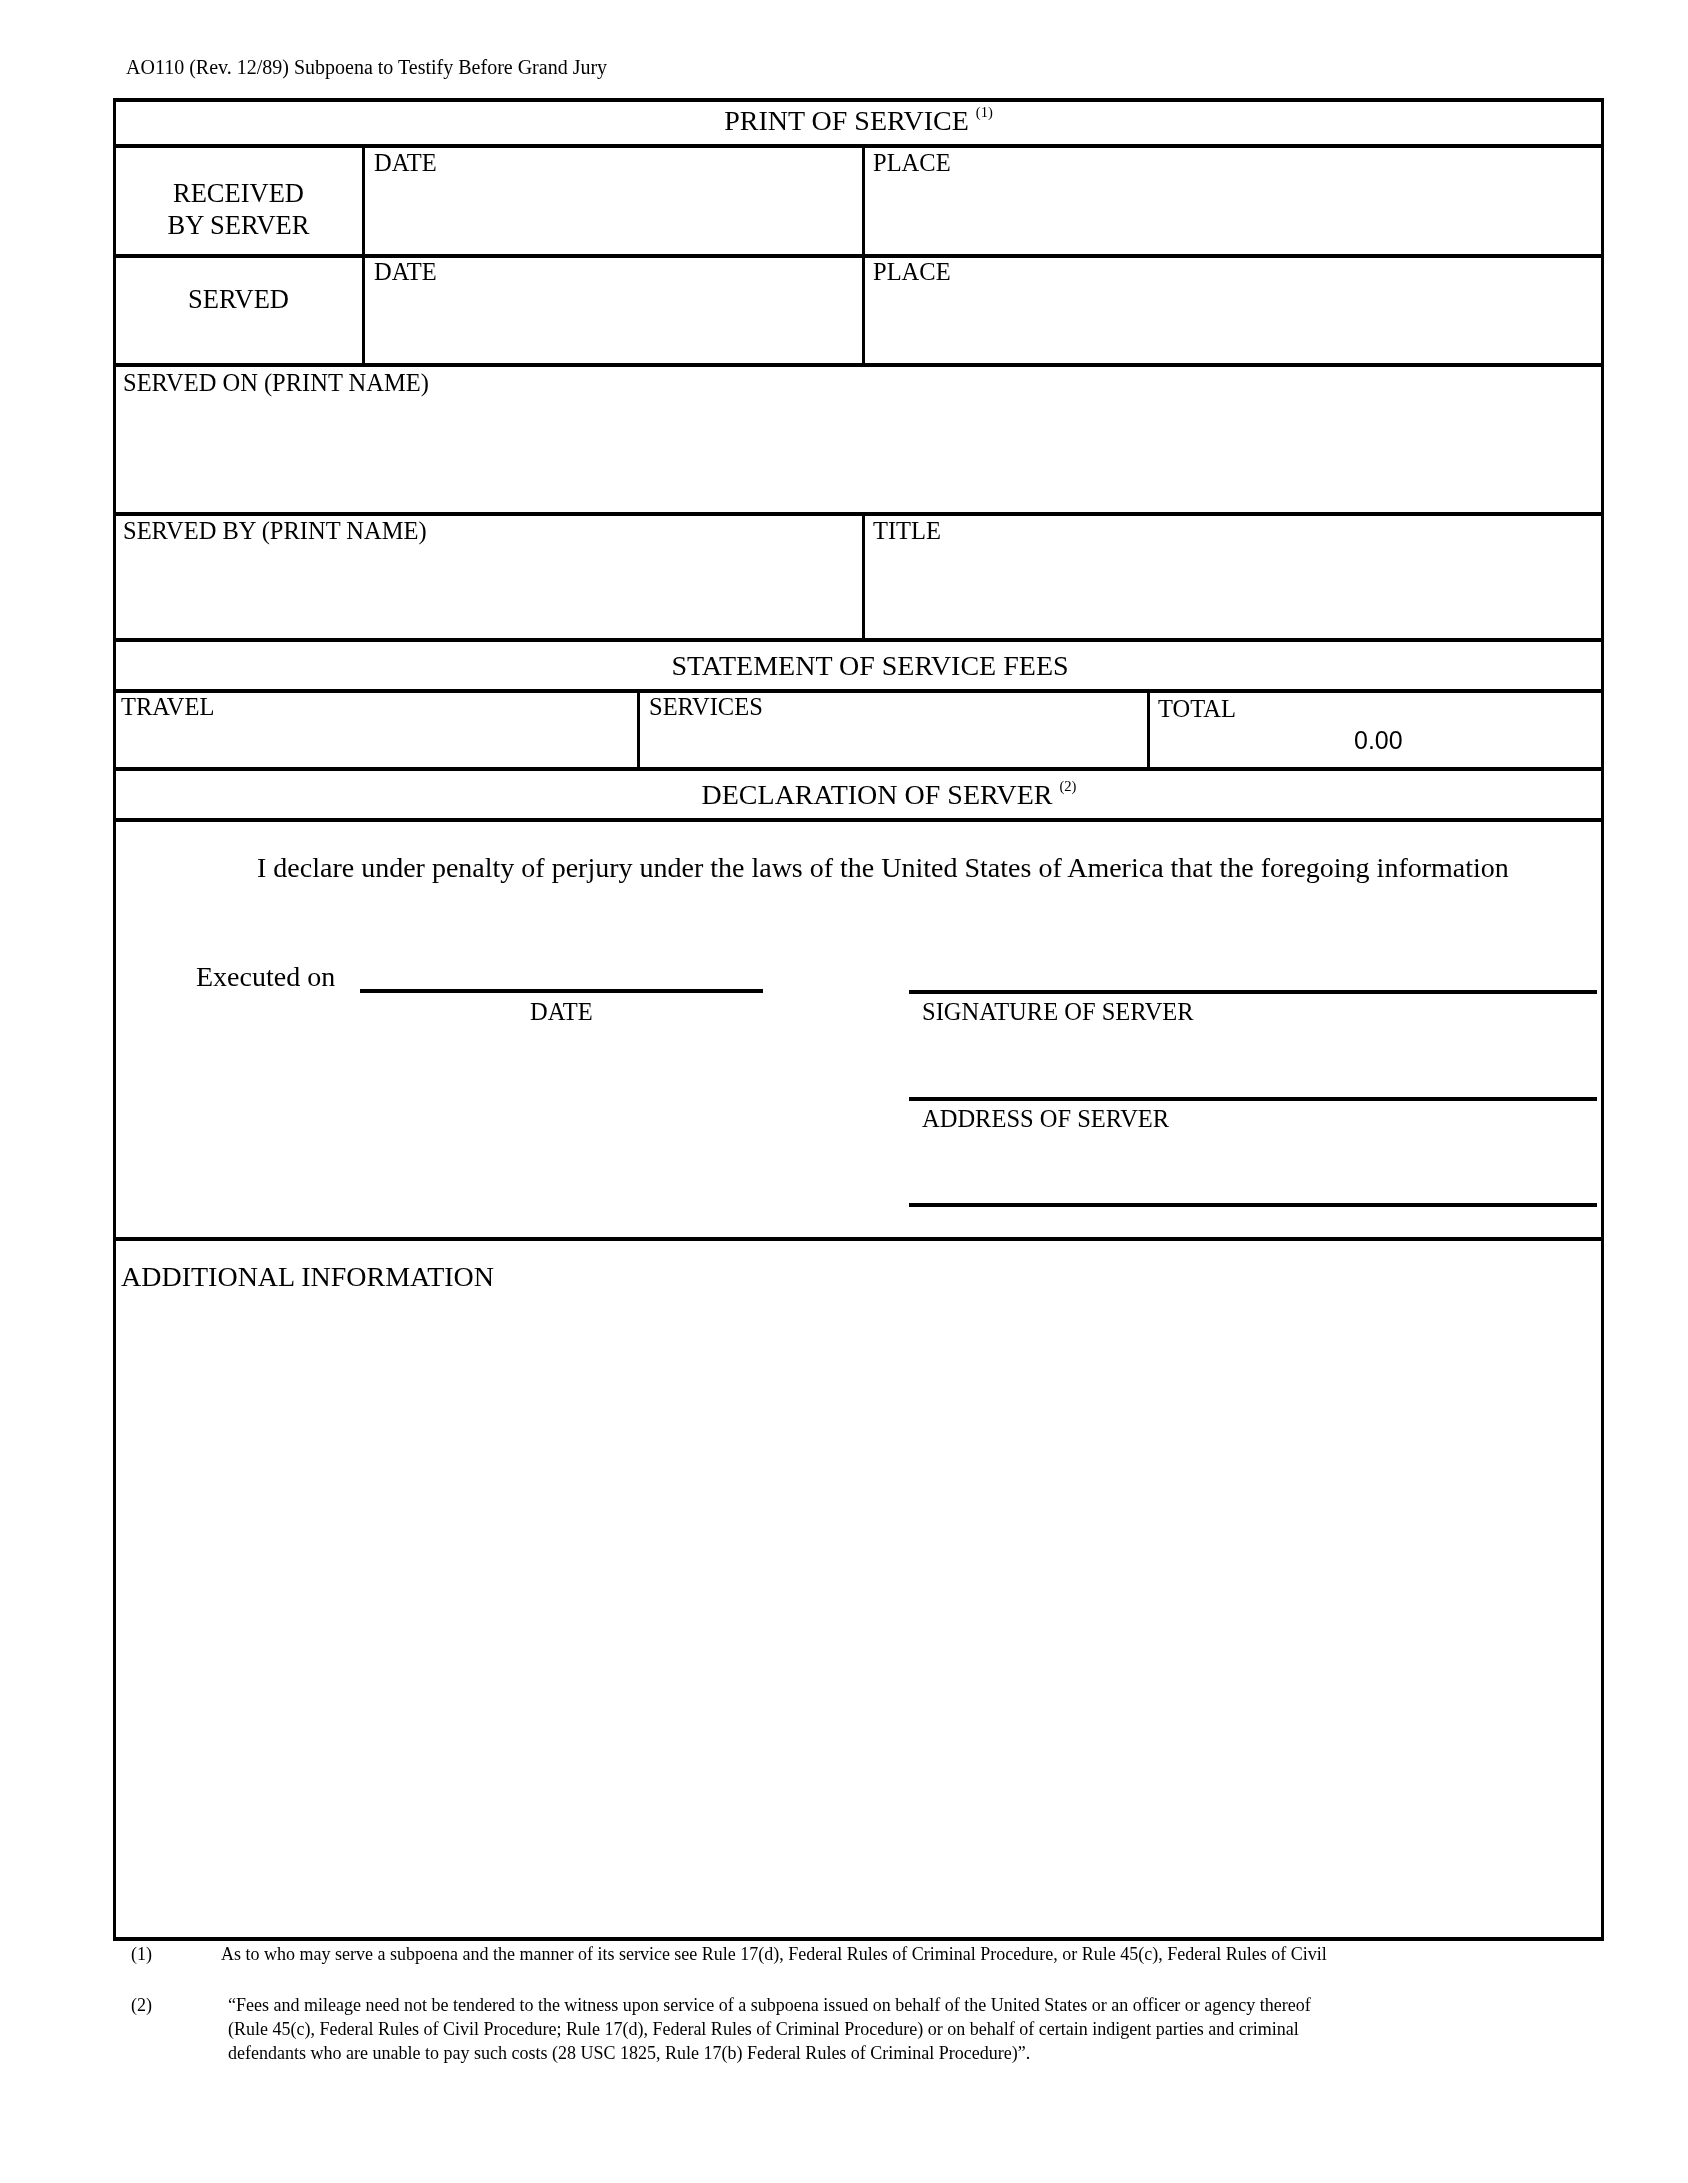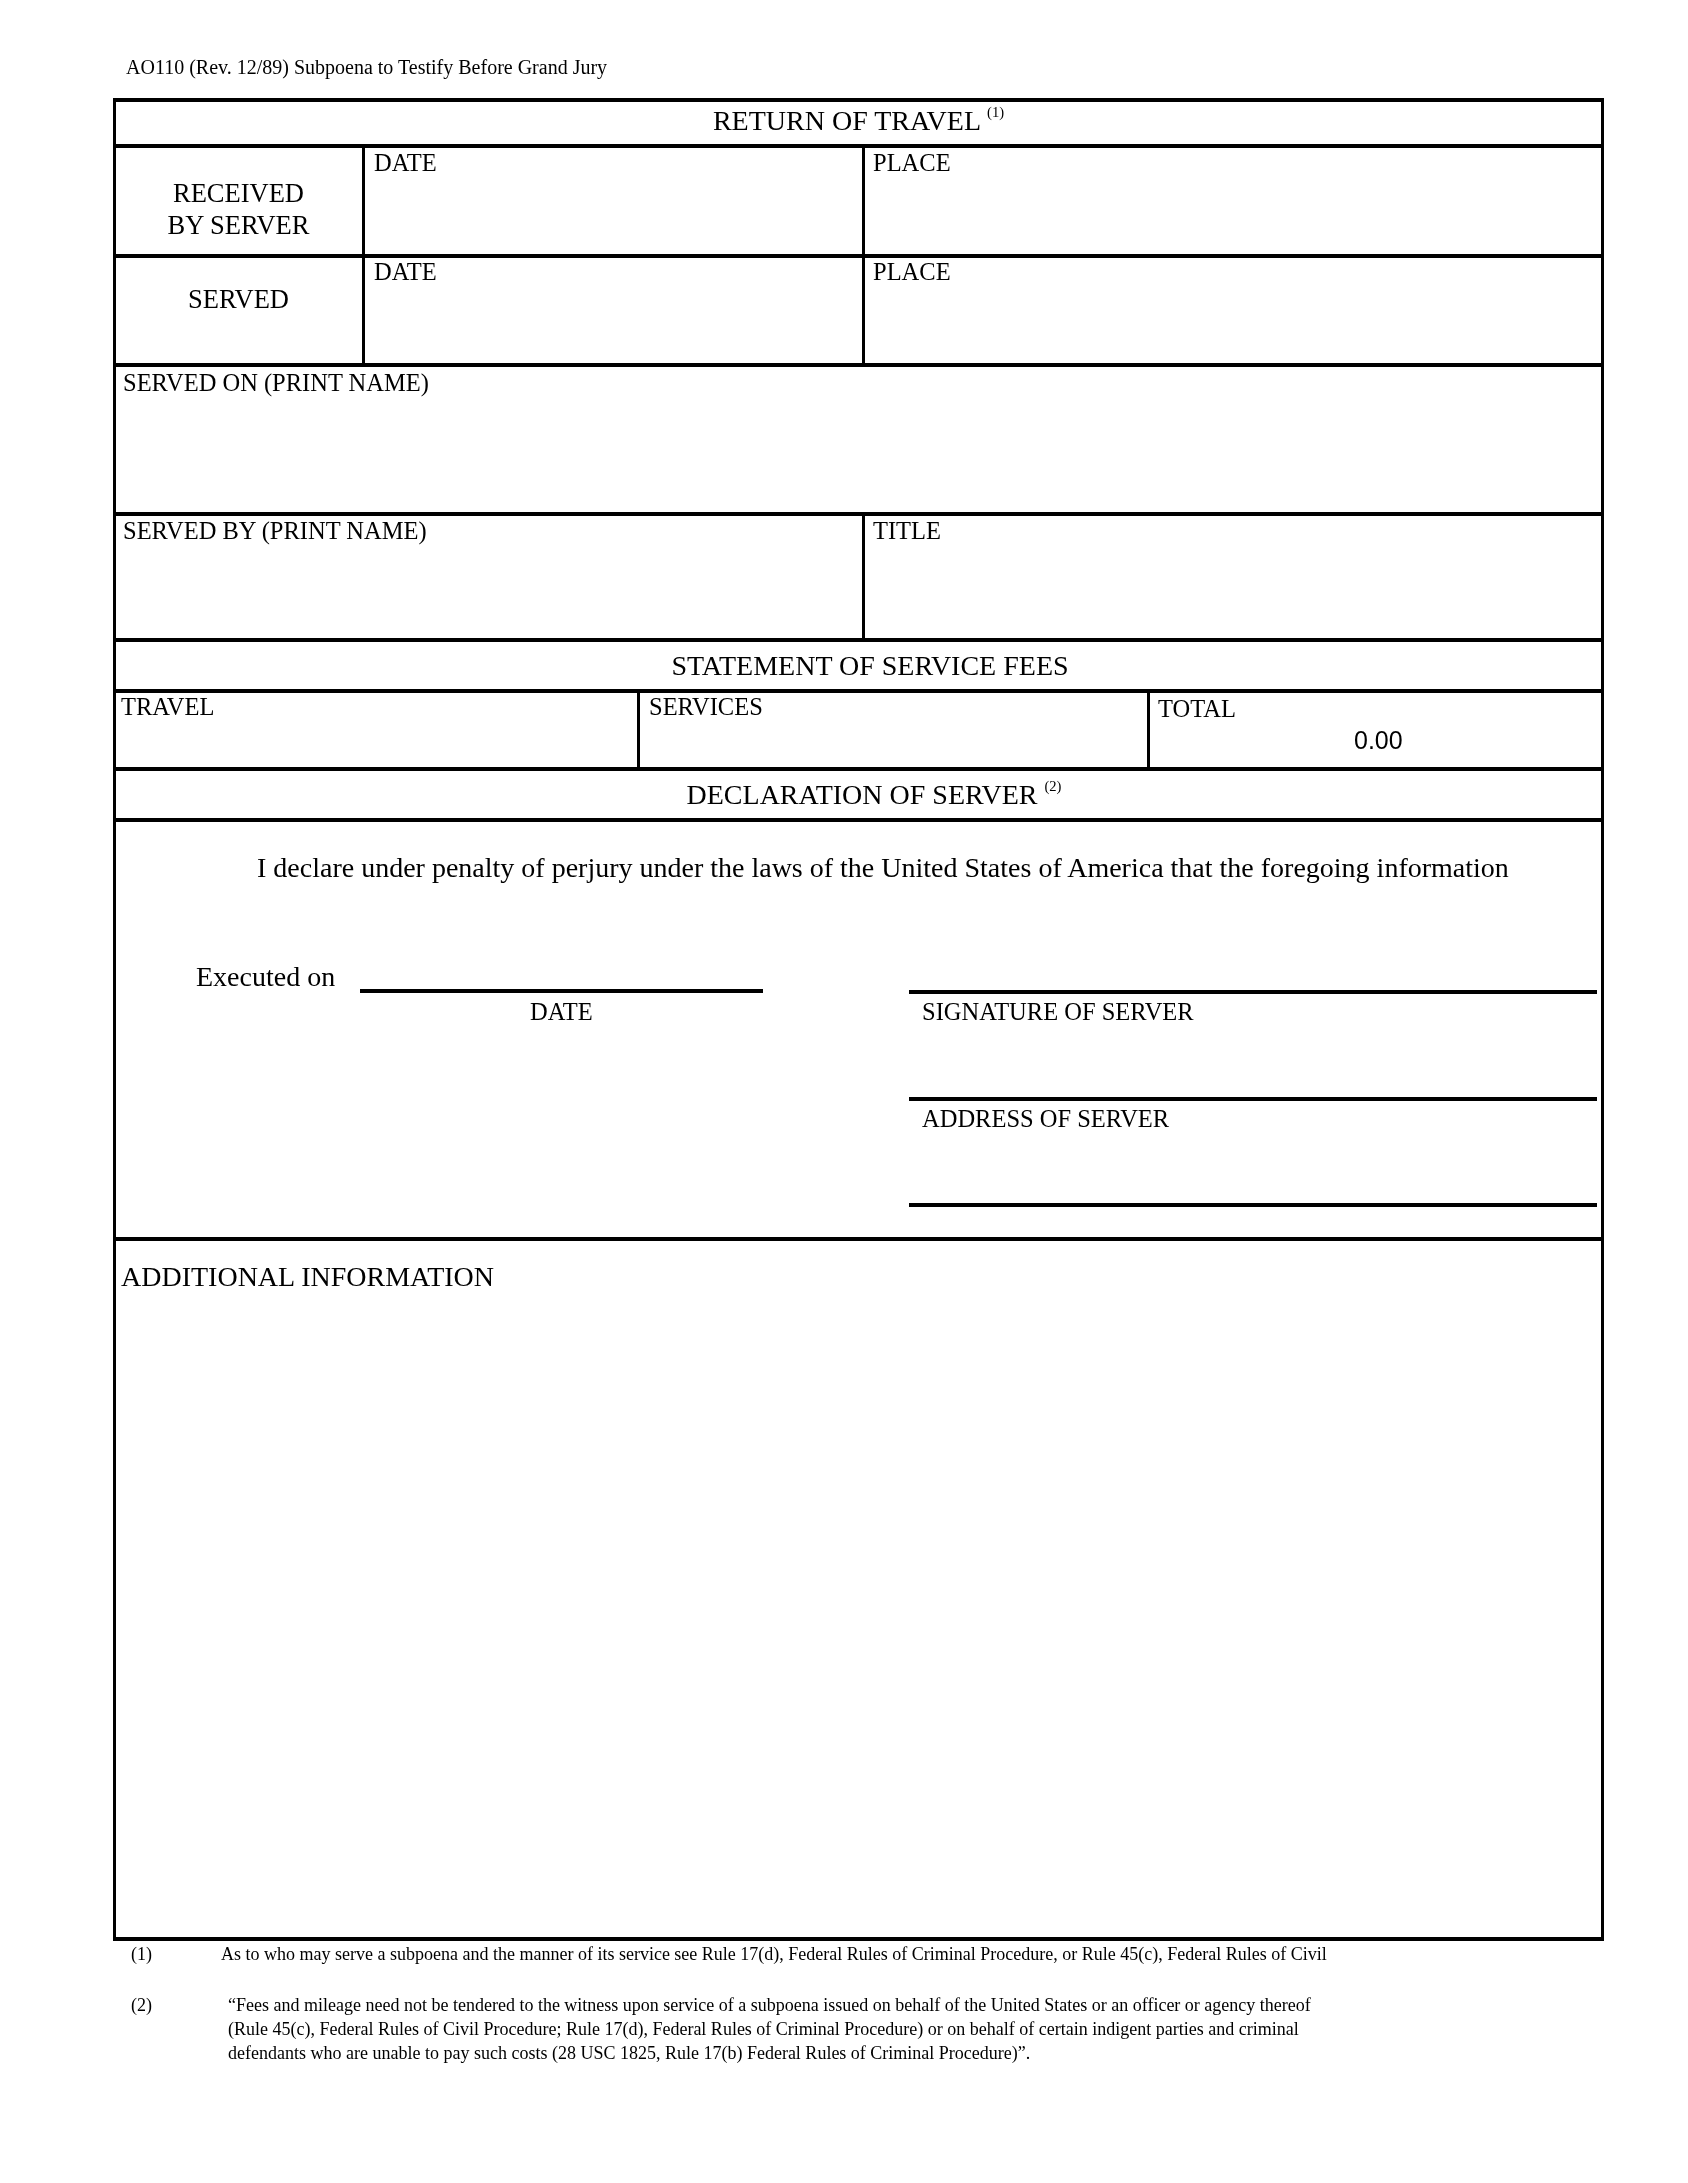--- a/index.html
+++ b/index.html
@@ -24,21 +24,21 @@
 </style>
 </head>
 <body>
 
 <div class="abs form-id">AO110  (Rev. 12/89)  Subpoena to Testify Before Grand Jury</div>
 
 <div class="abs box" style="left:113px; top:99px; width:1485px; height:1841px;"></div>
 
 <div class="abs hline" style="left:113px; top:98px; width:1491px;"></div>
 <div class="abs hdr" style="left:113px; top:107px; width:1491px;">
-  <span>RETURN OF TRAVEL</span>
+  <span>PRINT OF SERVICE</span>
   <span class="sup">(1)</span>
 </div>
 <div class="abs hline" style="left:113px; top:144px; width:1491px;"></div>
 
 <div class="abs lbl" style="left:116px; top:177px; width:245px; text-align:center; font-size:26.5px; line-height:32px;">
   <div>RECEIVED</div>
   <div>BY SERVER</div>
 </div>
 <div class="abs vline" style="left:362px; top:146px; height:219px;"></div>
 <div class="abs lbl" style="left:374px; top:151px;">DATE</div>
@@ -71,21 +71,21 @@
 <div class="abs lbl" style="left:121px; top:695px;">TRAVEL</div>
 <input class="abs field" style="left: 121px; top: 725px; width: 510px; height: 36px;" value="">
 <div class="abs vline" style="left:637px; top:690px; height:78px;"></div>
 <div class="abs lbl" style="left:649px; top:695px;">SERVICES</div>
 <input class="abs field" style="left: 648px; top: 725px; width: 493px; height: 36px;" value="">
 <div class="abs vline" style="left:1147px; top:690px; height:78px;"></div>
 <div class="abs lbl" style="left:1158px; top:697px;">TOTAL</div>
 <div class="abs total-val" style="left:1354px; top:726px;">0.00</div>
 <div class="abs hline" style="left:113px; top:767px; width:1491px;"></div>
 
-<div class="abs hdr" style="left:113px; top:781px; width:1522px;">
+<div class="abs hdr" style="left:128px; top:781px; width:1522px;">
   <span>DECLARATION OF SERVER</span>
   <span class="sup">(2)</span>
 </div>
 <div class="abs hline" style="left:113px; top:818px; width:1491px;"></div>
 
 <div class="abs decl" style="left:121px; top:850px; width:1477px;">
   <div style="padding-left:98px; white-space:nowrap;">I declare under penalty of perjury under the laws of the United States of America that the foregoing information</div>
 </div>
 
 <div class="abs decl" style="left:158px; top:959px;">Executed on</div>

